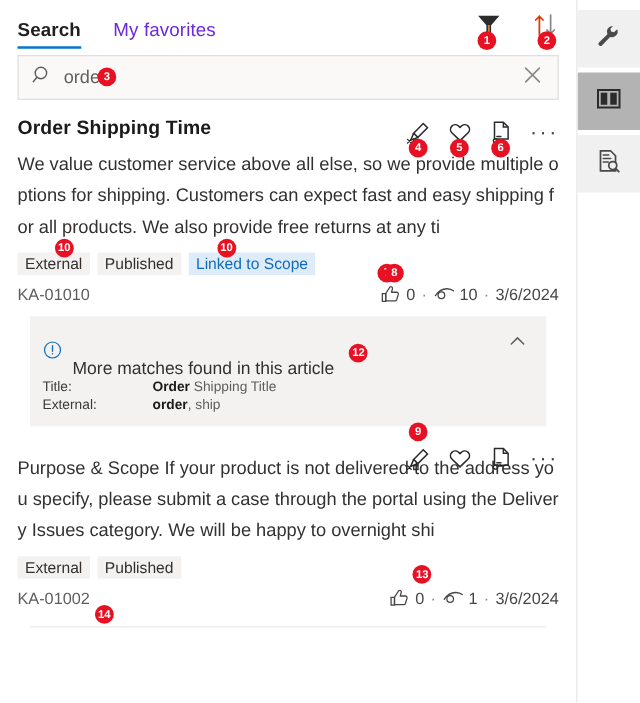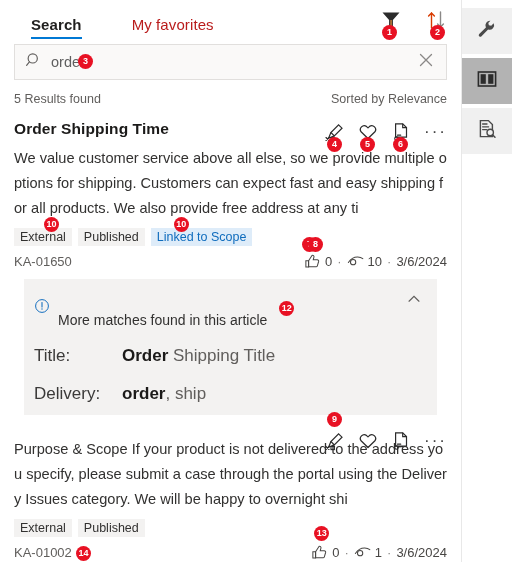--- a/index.html
+++ b/index.html
@@ -19,26 +19,26 @@
     border-right: 1px solid #e8e8e8;
     overflow: hidden;
   }
 
   
   .tabbar { display: flex; align-items: flex-end; height: 38px; padding: 0 14px; gap: 26px; }
   .tab {
     font-size: 15px; color: #323130; padding-bottom: 5px;
     position: relative; cursor: pointer; letter-spacing: .1px;
   }
-  .tab.active { font-weight: bold; color: #201f1e; margin-left: 17px; }
+  .tab.active { font-weight: bold; color: #201f1e; }
   .tab.active::after {
     content: ""; position: absolute; left: 0; right: 0; bottom: -1px;
     height: 2.5px; background: #0078d4;
   }
-  .tab.inactive { color: #b91c1c; margin-left: 24px; }
+  .tab.inactive { color: #6d28d9; }
 
   
   .headicons {
     position: absolute; top: 8px; right: 12px;
     display: flex; align-items: center; gap: 22px;
   }
   .hicon { position: relative; width: 24px; height: 24px; cursor: pointer; }
 
   
   .badge {
@@ -102,21 +102,21 @@
   .kaid { font-size: 13px; color: #605e5c; position: relative; cursor: pointer; }
   .stats { display: flex; align-items: center; gap: 5px; font-size: 13px; color: #484644; position: relative; }
   .stats .sep { color: #8a8886; }
   .stats .sgrp { display: flex; align-items: center; gap: 4px; }
 
   
   .matches { background: #f3f2f1; margin: 9px 10px 0 10px; padding: 9px 12px 11px 10px; position: relative; }
   .matches-head { display: flex; align-items: center; gap: 8px; position: relative; }
   .matches-title { font-size: 14px; color: #323130; margin-top: 24px; }
   .matches-chev { position: absolute; right: 2px; top: 2px; cursor: pointer; }
-  .mrow { display: flex; margin-top: 18px; font-size: 17px; }
+  .mrow { display: flex; margin-top: 2px; font-size: 11px; }
   .mlabel { width: 88px; color: #3b3a39; flex: 0 0 auto; }
   .mval { color: #605e5c; }
   .mval b { color: #1b1a19; font-weight: bold; }
 
   .divider { height: 1px; background: #edebe9; margin: 14px 10px 0 10px; }
 
   
   .rail { width: 50px; height: 562px; background: #ffffff; padding-top: 8px; }
   .railbtn {
     width: 50px; height: 46px;
@@ -166,24 +166,20 @@
         <input class="searchval" readonly="" value="order" style="">
         <span class="badge" style="left:64px;top:10px">3</span>
         <span class="clearbtn">
           <svg width="20" height="20" viewBox="0 0 20 20" aria-hidden="true">
             <path d="M4.5 4.5 15.5 15.5M15.5 4.5 4.5 15.5" stroke="#8a8886" stroke-width="1.3" stroke-linecap="round"></path>
           </svg>
         </span>
       </div>
     </div>
 
-    <div class="resultmeta">
-      <span>5 Results found</span>
-      <span>Sorted by Relevance</span>
-    </div>
 
     <div class="article">
       <div class="art-head">
         <div class="art-title">Order Shipping Time</div>
         <div class="art-actions">
           <div class="aicon">
             <svg width="20" height="20" viewBox="0 0 20 20" aria-hidden="true">
               <path d="M13.6 2.8 17 6.2l-7.7 7.7-3.4-3.4z" stroke="#2b2b2b" stroke-width="1.2" fill="none"></path>
               <path d="M5.9 10.5 3.6 16.2l5.7-2.3" stroke="#2b2b2b" stroke-width="1.2" fill="none"></path>
               <path d="M1 15.5 4 18.5M4 15.5 1 18.5" stroke="#2b2b2b" stroke-width="1.1" stroke-linecap="round"></path>
@@ -203,36 +199,36 @@
               <path d="M11.7 1.8v3.8h3.8" stroke="#2b2b2b" stroke-width="1.2" fill="none"></path>
               <path d="M6.5 13.2h3.2M6.5 15.7h5.2" stroke="#2b2b2b" stroke-width="1.2" stroke-linecap="round"></path>
               <circle cx="5.4" cy="16.6" r="1.7" stroke="#2b2b2b" stroke-width="1.1" fill="none"></circle>
             </svg>
             <span class="badge" style="left:2px;top:15px">6</span>
           </div>
           <div class="dots">···</div>
         </div>
       </div>
 
-      <div class="art-body">We value customer service above all else, so we provide multiple options for shipping. Customers can expect fast and easy shipping for all products. We also provide free address at any ti</div>
+      <div class="art-body">We value customer service above all else, so we provide multiple options for shipping. Customers can expect fast and easy shipping for all products. We also provide free returns at any ti</div>
 
       <div class="tagrow">
         <span class="tag">
           <span>External</span>
           <span class="badge" style="left:30px;top:-11px">10</span>
         </span>
         <span class="tag">Published</span>
         <span class="tag blue">
           <span>Linked to Scope</span>
           <span class="badge" style="left:23px;top:-11px">10</span>
         </span>
       </div>
 
       <div class="art-foot">
-        <span class="kaid">KA-01650</span>
+        <span class="kaid">KA-01010</span>
         <span class="stats">
           <span class="sgrp">
             <svg width="17" height="17" viewBox="0 0 20 20" aria-hidden="true">
               <path d="M2.2 9.2h3.2v7.4H2.2z" stroke="#484644" stroke-width="1.2" fill="none"></path>
               <path d="M5.4 9.2 9.4 3a1.6 1.6 0 0 1 2.3 1.9l-.9 3.1h4.9a1.6 1.6 0 0 1 1.5 2l-1.5 5.1a1.6 1.6 0 0 1-1.5 1.1H5.4z" stroke="#484644" stroke-width="1.2" fill="none" stroke-linejoin="round"></path>
             </svg>
             <span>0</span>
             <span class="badge" style="left:-2px;top:-16px">7</span>
           </span>
           <span class="sep">·</span>
@@ -264,21 +260,21 @@
             <svg width="18" height="18" viewBox="0 0 20 20" aria-hidden="true">
               <path d="M4.5 12.5 10 7l5.5 5.5" stroke="#605e5c" stroke-width="1.3" fill="none" stroke-linecap="round"></path>
             </svg>
           </span>
         </div>
         <div class="mrow">
           <span class="mlabel">Title:</span>
           <span class="mval"><b>Order</b><span> Shipping Title</span></span>
         </div>
         <div class="mrow">
-          <span class="mlabel">Delivery:</span>
+          <span class="mlabel">External:</span>
           <span class="mval"><b>order</b><span>, ship</span></span>
         </div>
       </div>
     </div>
 
     <div class="article" style="margin-top:12px;">
       <div class="art-head">
         <div class="art-actions">
           <div class="aicon">
             <svg width="20" height="20" viewBox="0 0 20 20" aria-hidden="true">
@@ -309,42 +305,42 @@
       <div class="art-body">Purpose &amp; Scope If your product is not delivered to the address you specify, please submit a case through the portal using the Delivery Issues category. We will be happy to overnight shi</div>
 
       <div class="tagrow">
         <span class="tag">External</span>
         <span class="tag">Published</span>
       </div>
 
       <div class="art-foot">
         <span class="kaid">
           <span>KA-01002</span>
-          <span class="badge" style="left:62px;top:1px">14</span>
+          <span class="badge" style="left:62px;top:13px">14</span>
         </span>
         <span class="stats">
           <span class="sgrp">
             <svg width="17" height="17" viewBox="0 0 20 20" aria-hidden="true">
               <path d="M2.2 9.2h3.2v7.4H2.2z" stroke="#484644" stroke-width="1.2" fill="none"></path>
               <path d="M5.4 9.2 9.4 3a1.6 1.6 0 0 1 2.3 1.9l-.9 3.1h4.9a1.6 1.6 0 0 1 1.5 2l-1.5 5.1a1.6 1.6 0 0 1-1.5 1.1H5.4z" stroke="#484644" stroke-width="1.2" fill="none" stroke-linejoin="round"></path>
             </svg>
             <span>0</span>
           </span>
           <span class="sep">·</span>
           <span class="sgrp">
             <svg width="17" height="17" viewBox="0 0 20 20" aria-hidden="true">
               <path d="M1.6 11.2c3-4.6 7-6.6 11-6.5 2.6.1 4.7 1 6 2" stroke="#484644" stroke-width="1.2" fill="none" stroke-linecap="round"></path>
               <circle cx="7.2" cy="10.8" r="3.1" stroke="#484644" stroke-width="1.2" fill="none"></circle>
             </svg>
             <span>1</span>
           </span>
           <span class="sep">·</span>
           <span>
             <span>3/6/2024</span>
-            <span class="badge" style="left:3px;top:-18px">13</span>
+            <span class="badge" style="left:19px;top:-18px">13</span>
           </span>
         </span>
       </div>
 
       <div class="divider"></div>
     </div>
 
   </div>
 
   <div class="rail">

